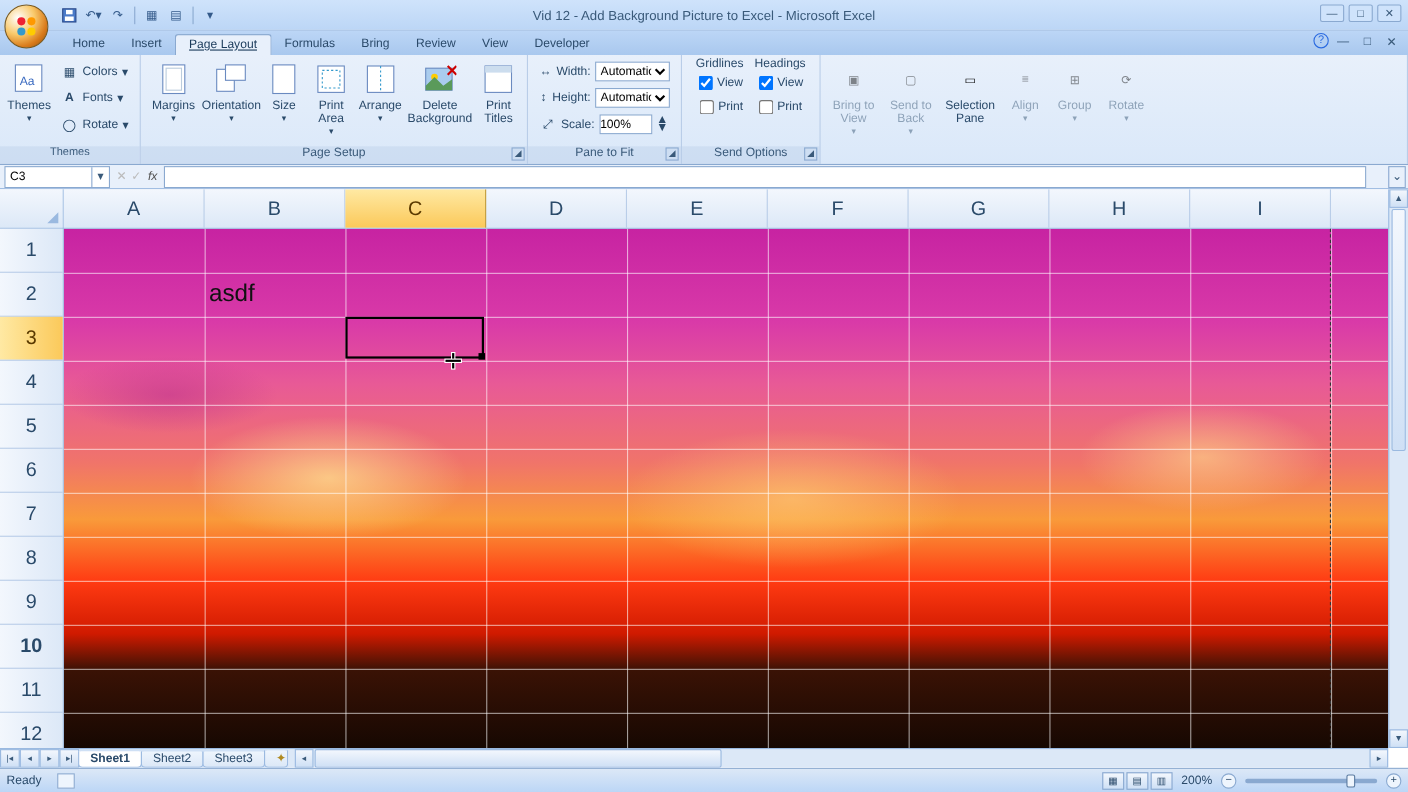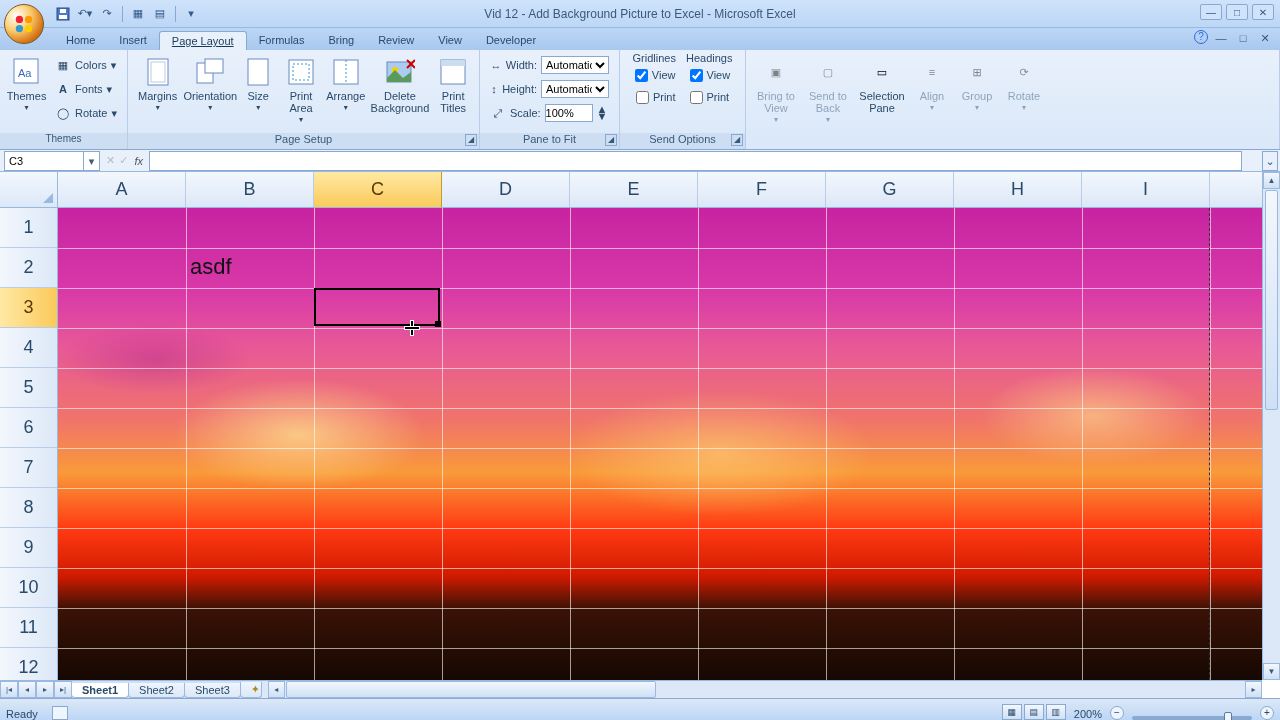--- a/index.html
+++ b/index.html
@@ -92,21 +92,21 @@
 .sheettab { padding:1px 10px; background:linear-gradient(#eef5fd,#dce8f7); border:1px solid #9ab9e0; border-top:none; border-radius:0 0 4px 4px; margin-left:-1px; color:#2a4a6a; }
 .sheettab.active { background:#fff; font-weight:bold; }
 .newsheet { width:22px; text-align:center; color:#b08a20; }
 .hscroll { flex:1; position:relative; margin-left:6px; }
 .hscroll .btn { position:absolute; top:0; width:17px; height:17px; background:linear-gradient(#f3f7fd,#cfe0f5); border:1px solid #9ab9e0; text-align:center; font-size:8px; color:#3a5a7a; line-height:15px; }
 .hscroll .btn.l{left:0;} .hscroll .btn.r{right:0;}
 .hscroll .track{position:absolute;left:18px;right:18px;top:0;height:17px;}
 .hscroll .thumb{position:absolute;left:0;width:370px;top:0;height:17px;background:linear-gradient(#f3f7fd,#cfe0f5);border:1px solid #9ab9e0;border-radius:2px;}
 
 
-.status { height:22px; background:linear-gradient(#dce8f7,#bcd6f6); border-top:1px solid #8aa9d0; display:flex; align-items:flex-end; padding:0 6px; color:#2a4a6a; }
+.status { height:22px; background:linear-gradient(#dce8f7,#bcd6f6); border-top:1px solid #8aa9d0; display:flex; align-items:center; padding:0 6px; color:#2a4a6a; }
 .status .spacer { flex:1; }
 .viewbtns span { display:inline-block; width:20px; height:16px; border:1px solid #8aa9d0; background:linear-gradient(#f3f7fd,#cfe0f5); margin-left:-1px; text-align:center; font-size:9px; line-height:14px; }
 .zoomslider { width:120px; height:4px; background:#8aa9d0; margin:0 8px; position:relative; border-radius:2px; }
 .zoomslider .knob { position:absolute; top:-4px; width:8px; height:12px; background:#eef5fd; border:1px solid #5a7aa0; border-radius:2px; }
 .zbtn { width:14px; height:14px; border:1px solid #8aa9d0; border-radius:7px; text-align:center; line-height:12px; font-size:10px; background:#eef5fd; }
 
 .disabled { opacity:.45; }
 </style>
 </head>
 <body>
@@ -380,21 +380,21 @@
   <div class="rowhdrs" id="rowhdrs">
       <div style="height: 40px;">1</div>
       <div style="height: 40px;">2</div>
       <div class="sel" style="height: 40px;">3</div>
       <div style="height: 40px;">4</div>
       <div style="height: 40px;">5</div>
       <div style="height: 40px;">6</div>
       <div style="height: 40px;">7</div>
       <div style="height: 40px;">8</div>
       <div style="height: 40px;">9</div>
-      <div style="height: 40px;">10</div>
+      <div style="height: 40px; font-weight: bold;">10</div>
       <div style="height: 40px;">11</div>
       <div style="height: 40px;">12</div>
     </div>
   <div class="gridlines" id="gridlines">
       <div class="v" style="left: 128px;"></div>
       <div class="v" style="left: 256px;"></div>
       <div class="v" style="left: 384px;"></div>
       <div class="v" style="left: 512px;"></div>
       <div class="v" style="left: 640px;"></div>
       <div class="v" style="left: 768px;"></div>

